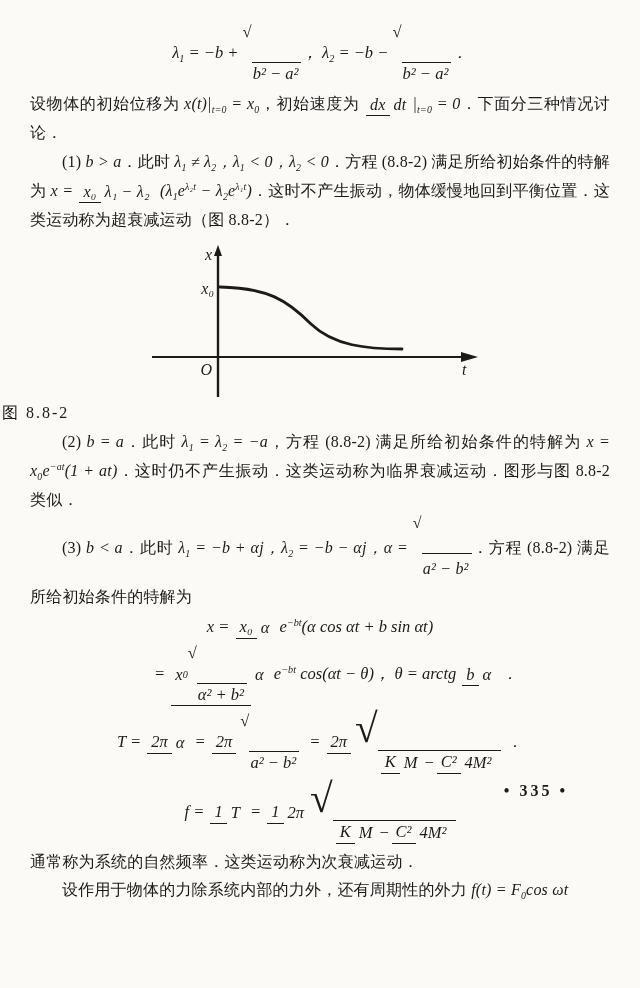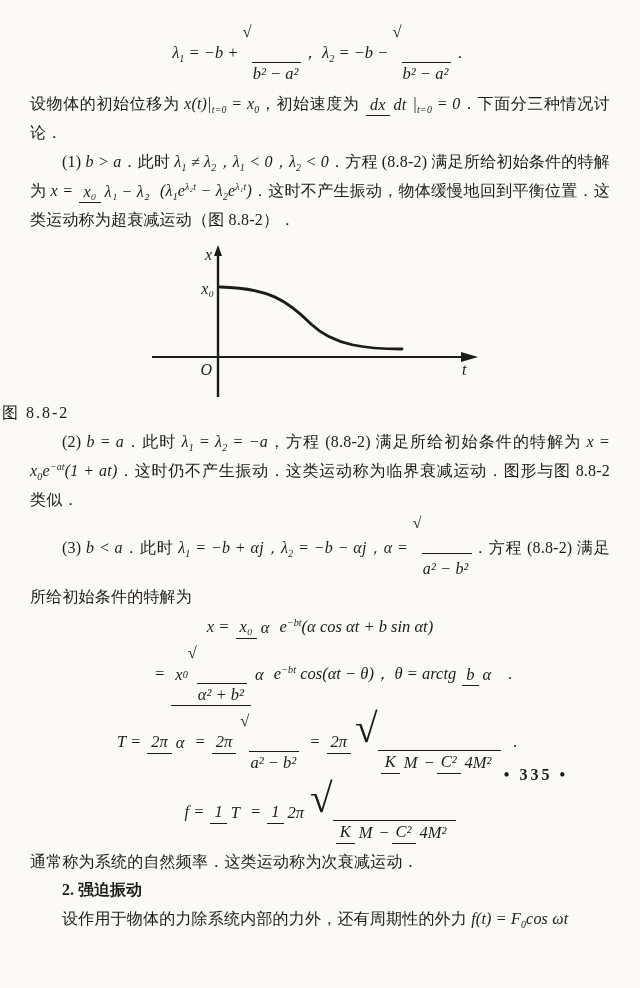--- a/index.html
+++ b/index.html
@@ -25,21 +25,21 @@
   .rad{border-top:1.3px solid currentColor;padding:1px 3px 0 1px;display:inline-flex;align-items:center;margin-top:38px;}
   .fig{margin:8px 0 4px 0;text-align:left;}
   .fig svg{display:block;}
   .figcap{text-align:left;transform:translateX(-28px);margin-top:2px;letter-spacing:2px;}
   .h2{font-weight:bold;line-height:1.8;text-indent:2em;}
   .eq-lambda{margin:0 0 6px 0;}
   .eq-x1{margin:4px 0 0 0;}
   .eq-x2{margin:6px 0 4px 0;transform:translateX(16px);}
   .eq-T{margin:6px 0 2px 0;}
   .eq-f{margin:8px 0 4px 0;}
-  .pagenum{position:absolute;right:72px;bottom:24px;font-weight:bold;letter-spacing:3px;font-size:16px;}
+  .pagenum{position:absolute;right:72px;bottom:8px;font-weight:bold;letter-spacing:3px;font-size:16px;}
   svg text{font-family:"Liberation Serif","DejaVu Serif",serif;font-style:italic;font-size:16px;fill:#1c1b19;}
 </style>
 </head>
 <body>
 
 <div class="page">
 
   <div class="eq eq-lambda"><span class="math">λ<sub>1</sub> = −b + <span class="sqrt">
           <span class="sgn">√</span>
           <span class="rad">b² − a²</span>
@@ -136,19 +136,18 @@
               <span class="fn">K</span>
               <span class="fd">M</span>
             </span> − <span class="frac">
               <span class="fn">C²</span>
               <span class="fd">4M²</span>
             </span></span>
         </span></span></div>
 
   <p class="body">通常称为系统的自然频率．这类运动称为次衰减运动．</p>
 
-  <p class="h2">2. 强迫振动</p>
 
   <p class="body indent">设作用于物体的力除系统内部的力外，还有周期性的外力 <span class="math">f(t) = F<sub>0</sub>cos ωt</span></p>
 
   <div class="pagenum">• 335 •</div>
 
 </div>
 
 </body></html>

